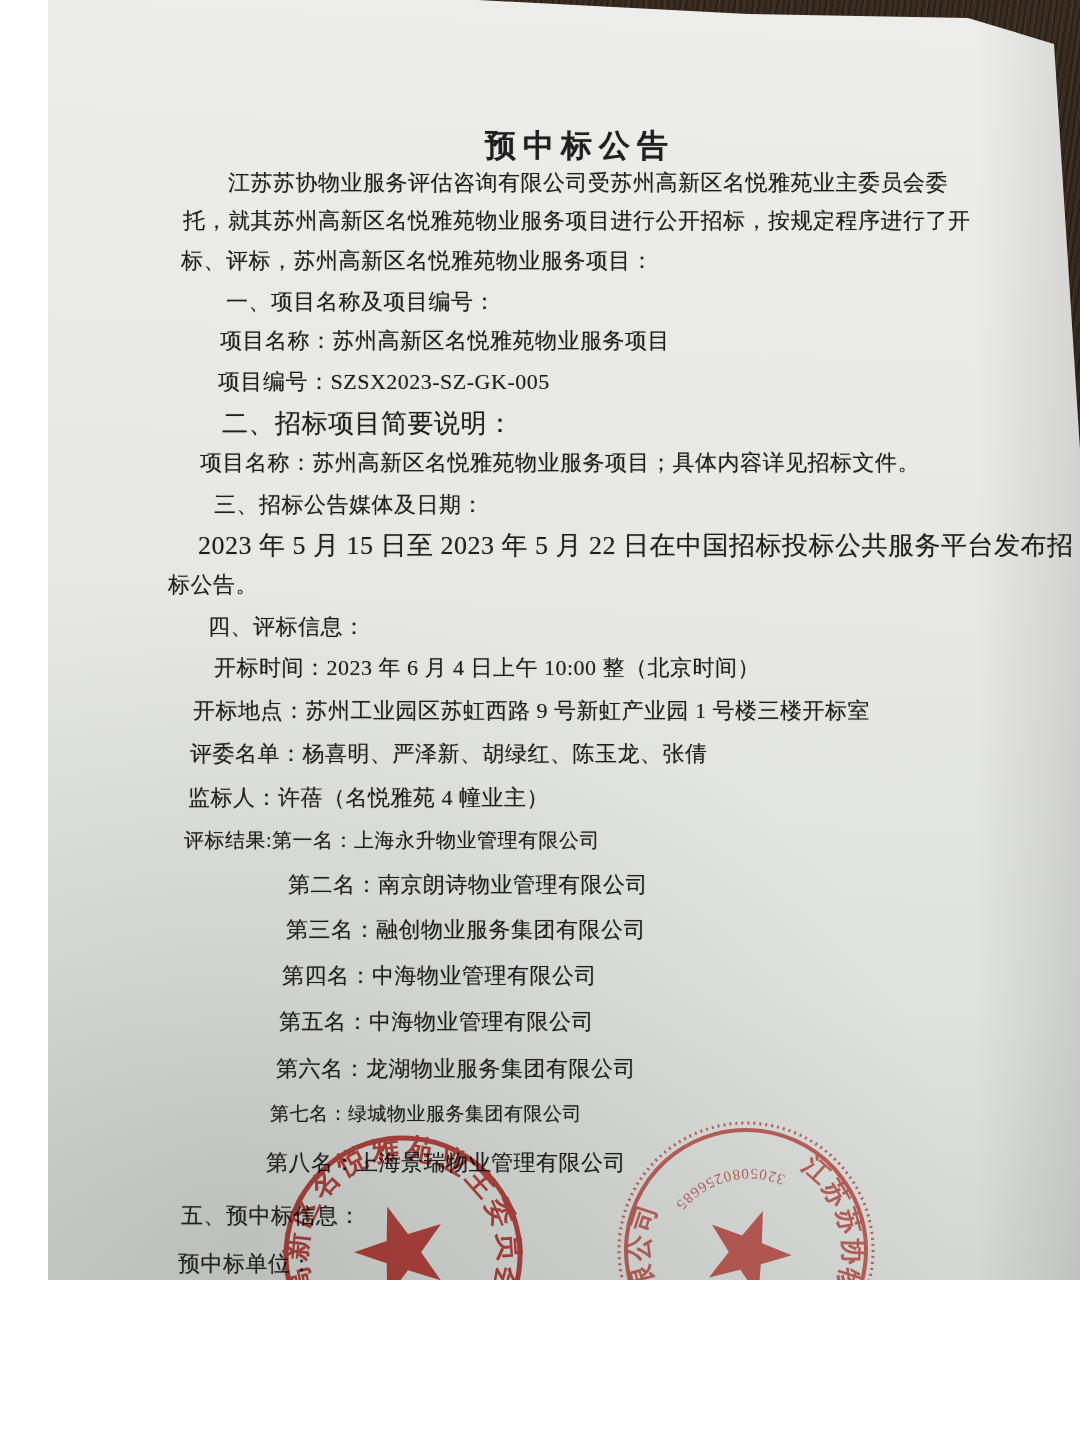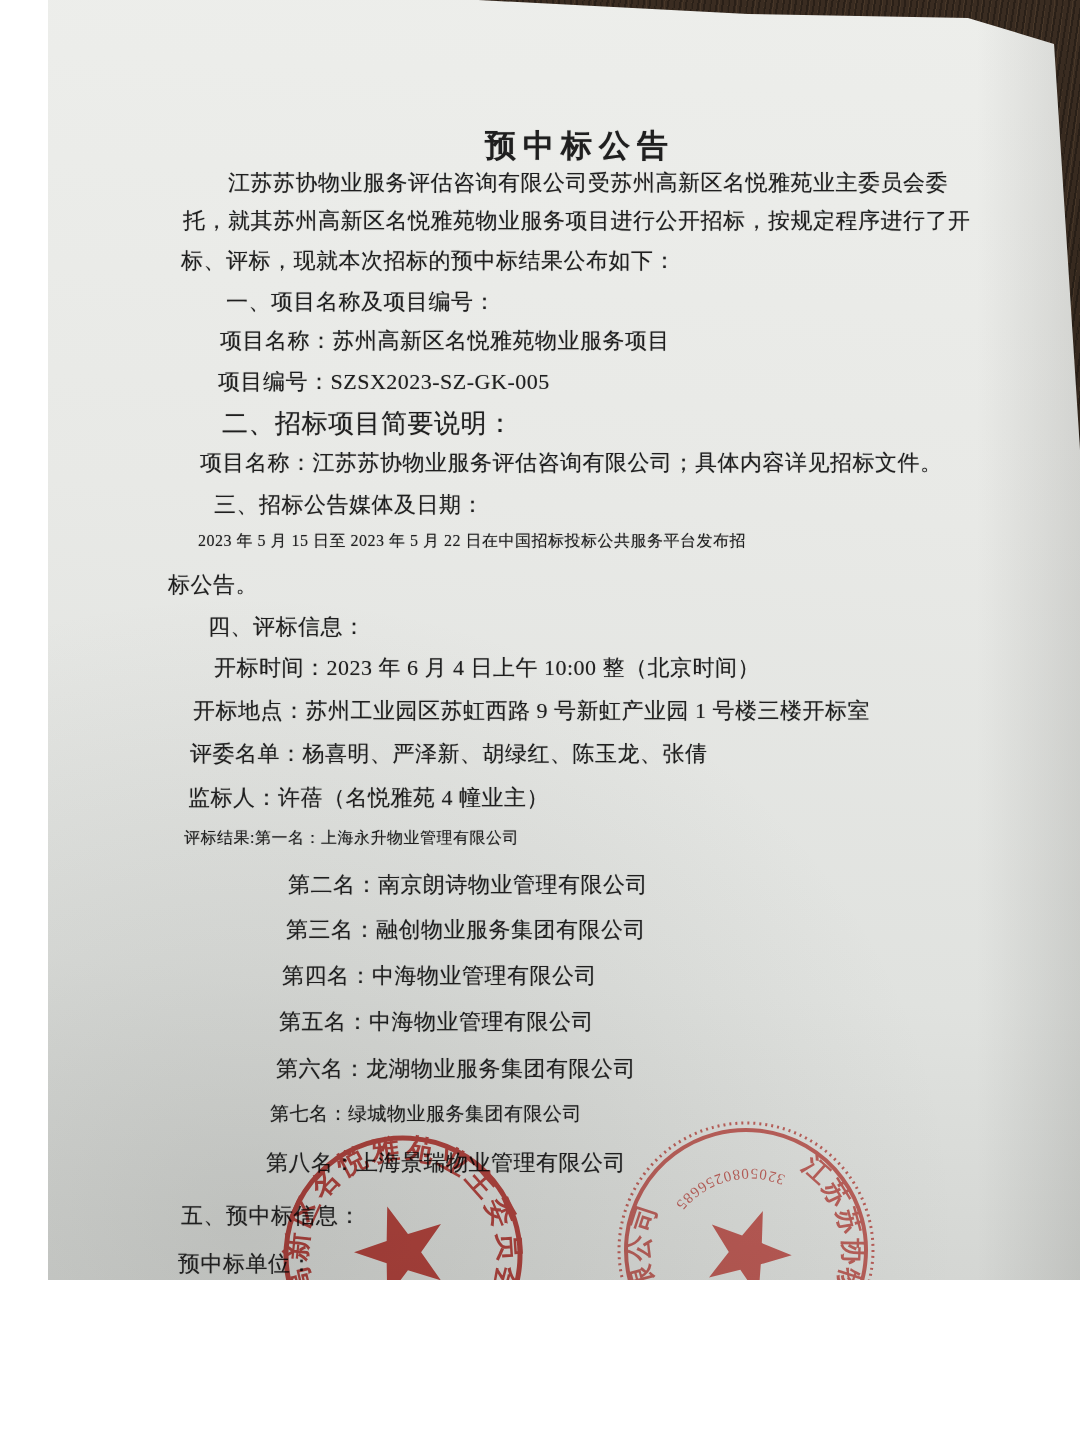--- a/index.html
+++ b/index.html
@@ -49,35 +49,35 @@
 </head>
 <body>
 
 <div id="photo">
   <div id="paper"></div>
 
   <div id="doc-lines">
       <div class="doc-line doc-title" style="left: 437px; top: 130px; font-size: 31px;">预中标公告</div>
       <div class="doc-line" style="left: 180px; top: 172px; font-size: 22px;">江苏苏协物业服务评估咨询有限公司受苏州高新区名悦雅苑业主委员会委</div>
       <div class="doc-line" style="left: 135px; top: 210px; font-size: 22px;">托，就其苏州高新区名悦雅苑物业服务项目进行公开招标，按规定程序进行了开</div>
-      <div class="doc-line" style="left: 133px; top: 250px; font-size: 22px;">标、评标，现就本次招标的预中标结果公布如下：</div>
+      <div class="doc-line" style="left: 133px; top: 250px; font-size: 22px;">标、评标，苏州高新区名悦雅苑物业服务项目：</div>
       <div class="doc-line" style="left: 178px; top: 291px; font-size: 22px;">一、项目名称及项目编号：</div>
       <div class="doc-line" style="left: 172px; top: 330px; font-size: 22px;">项目名称：苏州高新区名悦雅苑物业服务项目</div>
       <div class="doc-line" style="left: 170px; top: 371px; font-size: 22px;">项目编号：SZSX2023-SZ-GK-005</div>
       <div class="doc-line" style="left: 174px; top: 411px; font-size: 26px;">二、招标项目简要说明：</div>
-      <div class="doc-line" style="left: 152px; top: 452px; font-size: 22px;">项目名称：江苏苏协物业服务评估咨询有限公司；具体内容详见招标文件。</div>
+      <div class="doc-line" style="left: 152px; top: 452px; font-size: 22px;">项目名称：苏州高新区名悦雅苑物业服务项目；具体内容详见招标文件。</div>
       <div class="doc-line" style="left: 166px; top: 494px; font-size: 22px;">三、招标公告媒体及日期：</div>
-      <div class="doc-line" style="left: 150px; top: 533px; font-size: 16px; text-align: right;">2023 年 5 月 15 日至 2023 年 5 月 22 日在中国招标投标公共服务平台发布招</div>
+      <div class="doc-line" style="left: 150px; top: 533px; font-size: 26px; text-align: right;">2023 年 5 月 15 日至 2023 年 5 月 22 日在中国招标投标公共服务平台发布招</div>
       <div class="doc-line" style="left: 120px; top: 574px; font-size: 22px;">标公告。</div>
       <div class="doc-line" style="left: 160px; top: 616px; font-size: 22px;">四、评标信息：</div>
       <div class="doc-line" style="left: 166px; top: 657px; font-size: 22px;">开标时间：2023 年 6 月 4 日上午 10:00 整（北京时间）</div>
       <div class="doc-line" style="left: 145px; top: 700px; font-size: 22px;">开标地点：苏州工业园区苏虹西路 9 号新虹产业园 1 号楼三楼开标室</div>
       <div class="doc-line" style="left: 142px; top: 743px; font-size: 22px;">评委名单：杨喜明、严泽新、胡绿红、陈玉龙、张倩</div>
       <div class="doc-line" style="left: 140px; top: 787px; font-size: 22px;">监标人：许蓓（名悦雅苑 4 幢业主）</div>
-      <div class="doc-line" style="left: 136px; top: 830px; font-size: 16px;">评标结果:第一名：上海永升物业管理有限公司</div>
+      <div class="doc-line" style="left: 136px; top: 830px; font-size: 20px;">评标结果:第一名：上海永升物业管理有限公司</div>
       <div class="doc-line" style="left: 240px; top: 874px; font-size: 22px;">第二名：南京朗诗物业管理有限公司</div>
       <div class="doc-line" style="left: 238px; top: 919px; font-size: 22px;">第三名：融创物业服务集团有限公司</div>
       <div class="doc-line" style="left: 234px; top: 965px; font-size: 22px;">第四名：中海物业管理有限公司</div>
       <div class="doc-line" style="left: 231px; top: 1011px; font-size: 22px;">第五名：中海物业管理有限公司</div>
       <div class="doc-line" style="left: 228px; top: 1058px; font-size: 22px;">第六名：龙湖物业服务集团有限公司</div>
       <div class="doc-line" style="left: 222px; top: 1104px; font-size: 19px;">第七名：绿城物业服务集团有限公司</div>
       <div class="doc-line" style="left: 218px; top: 1152px; font-size: 22px;">第八名：上海景瑞物业管理有限公司</div>
       <div class="doc-line" style="left: 133px; top: 1205px; font-size: 22px;">五、预中标信息：</div>
       <div class="doc-line" style="left: 130px; top: 1253px; font-size: 22px;">预中标单位：</div>
       <div class="doc-line" style="left: 128px; top: 1299px; font-size: 22px;">上海永升物业管理有限公司</div>

